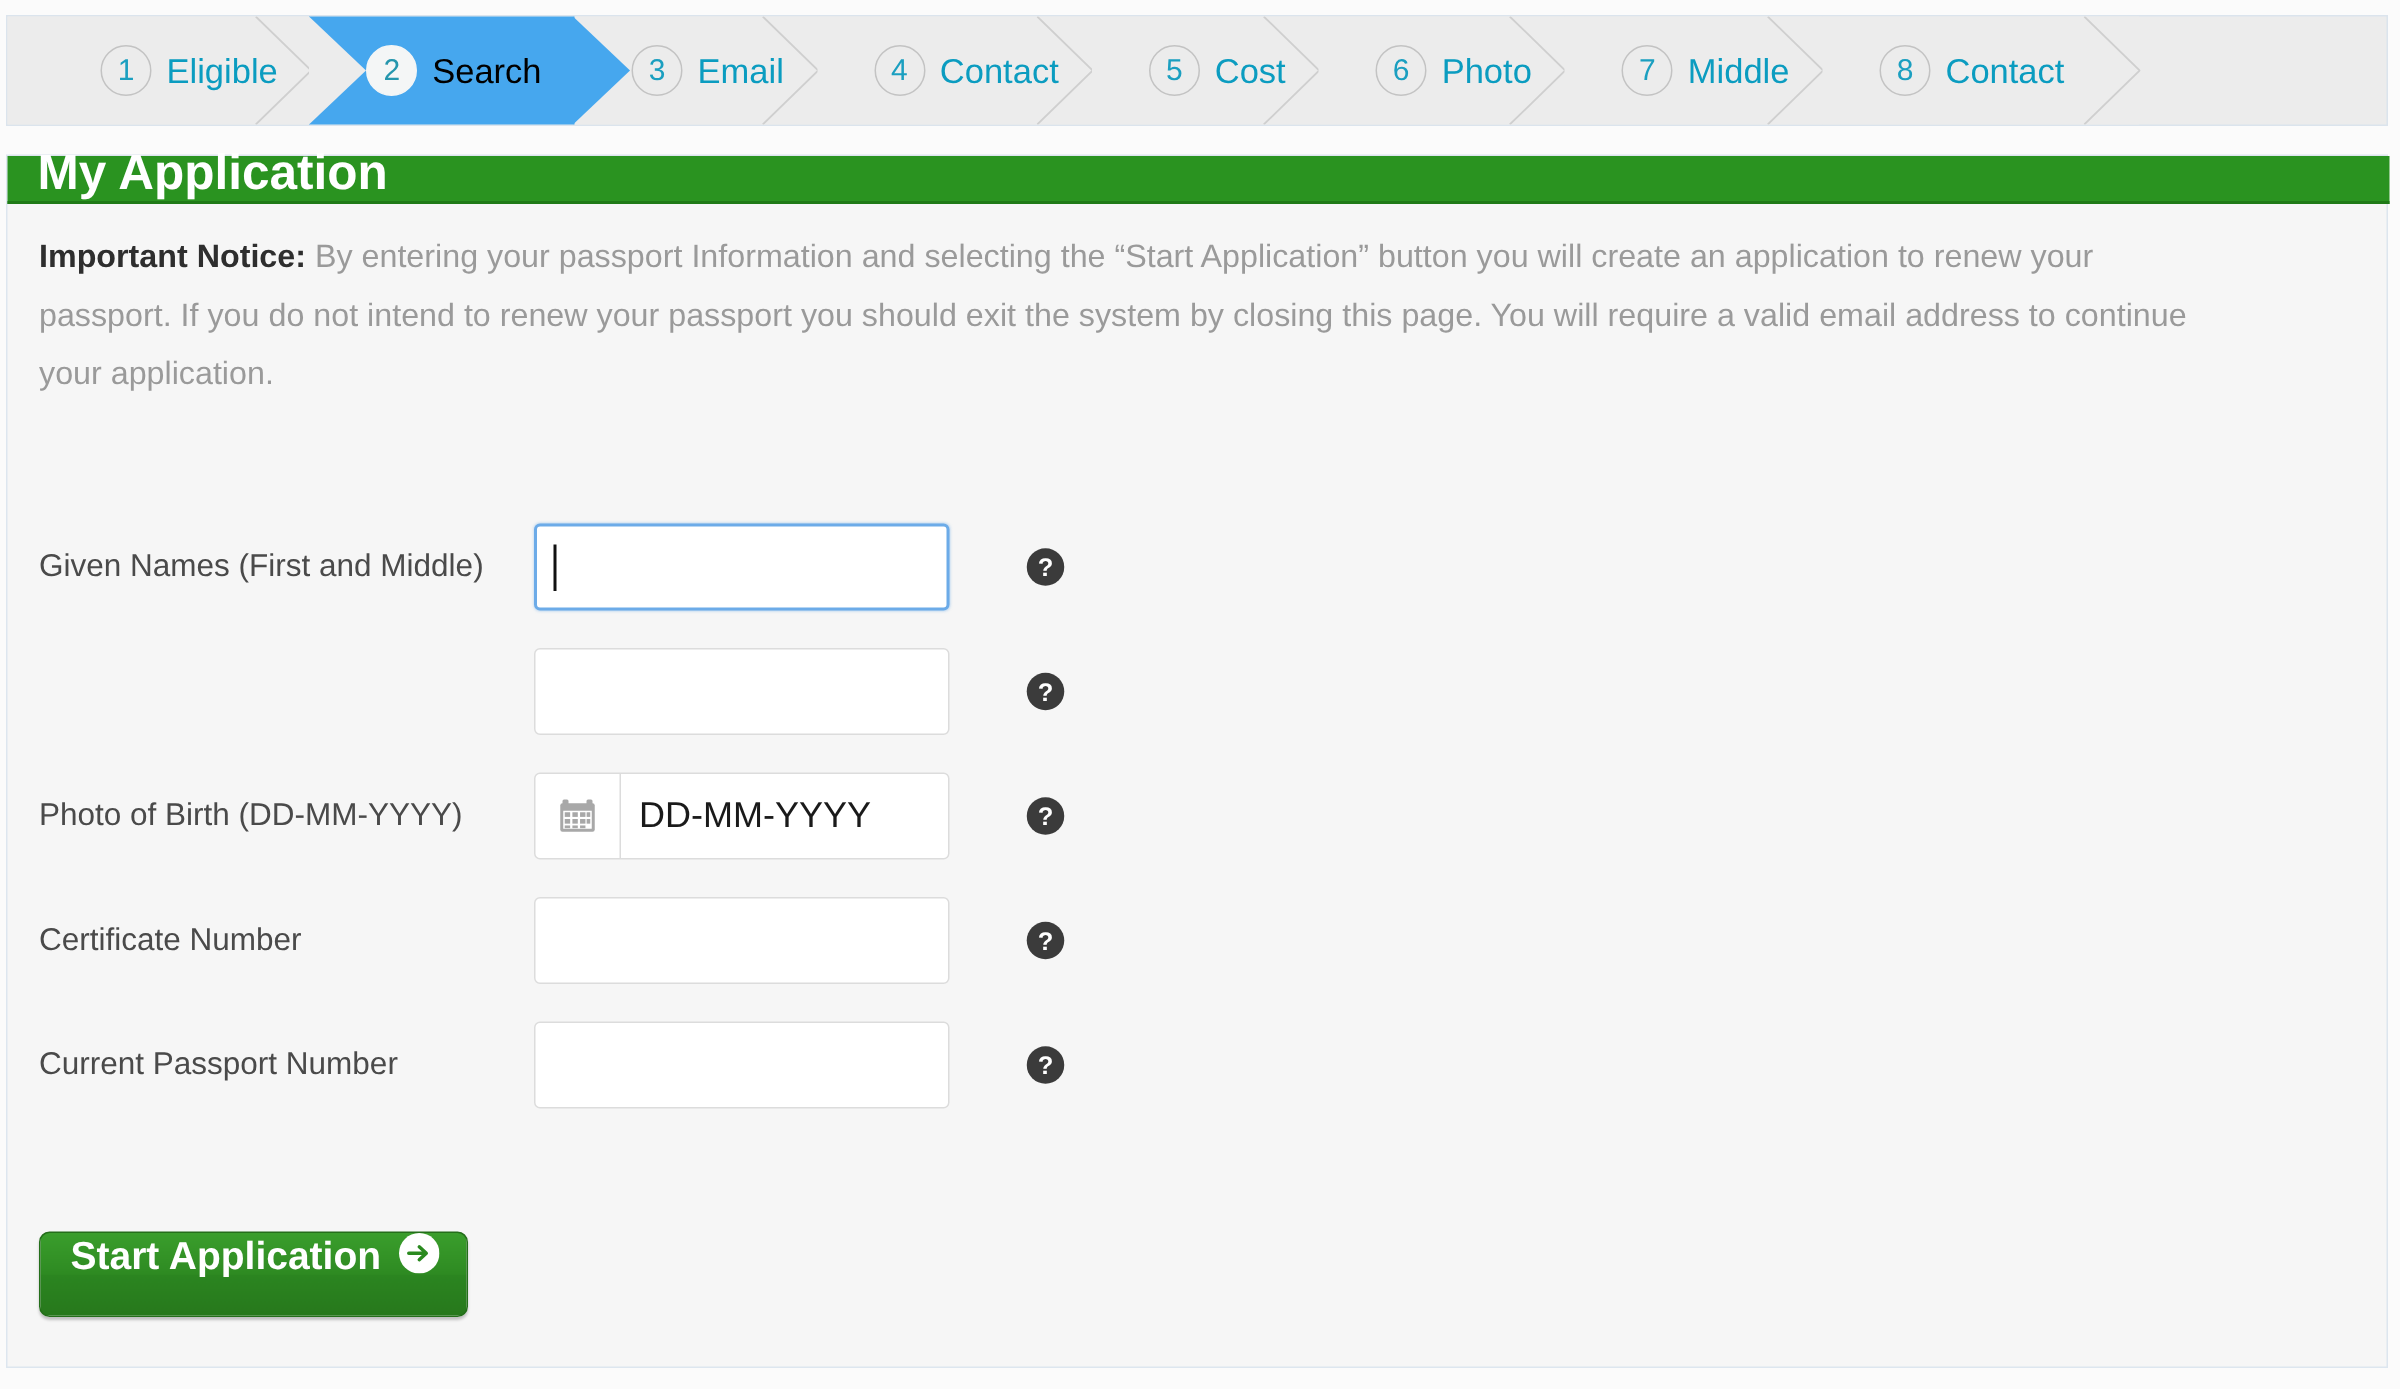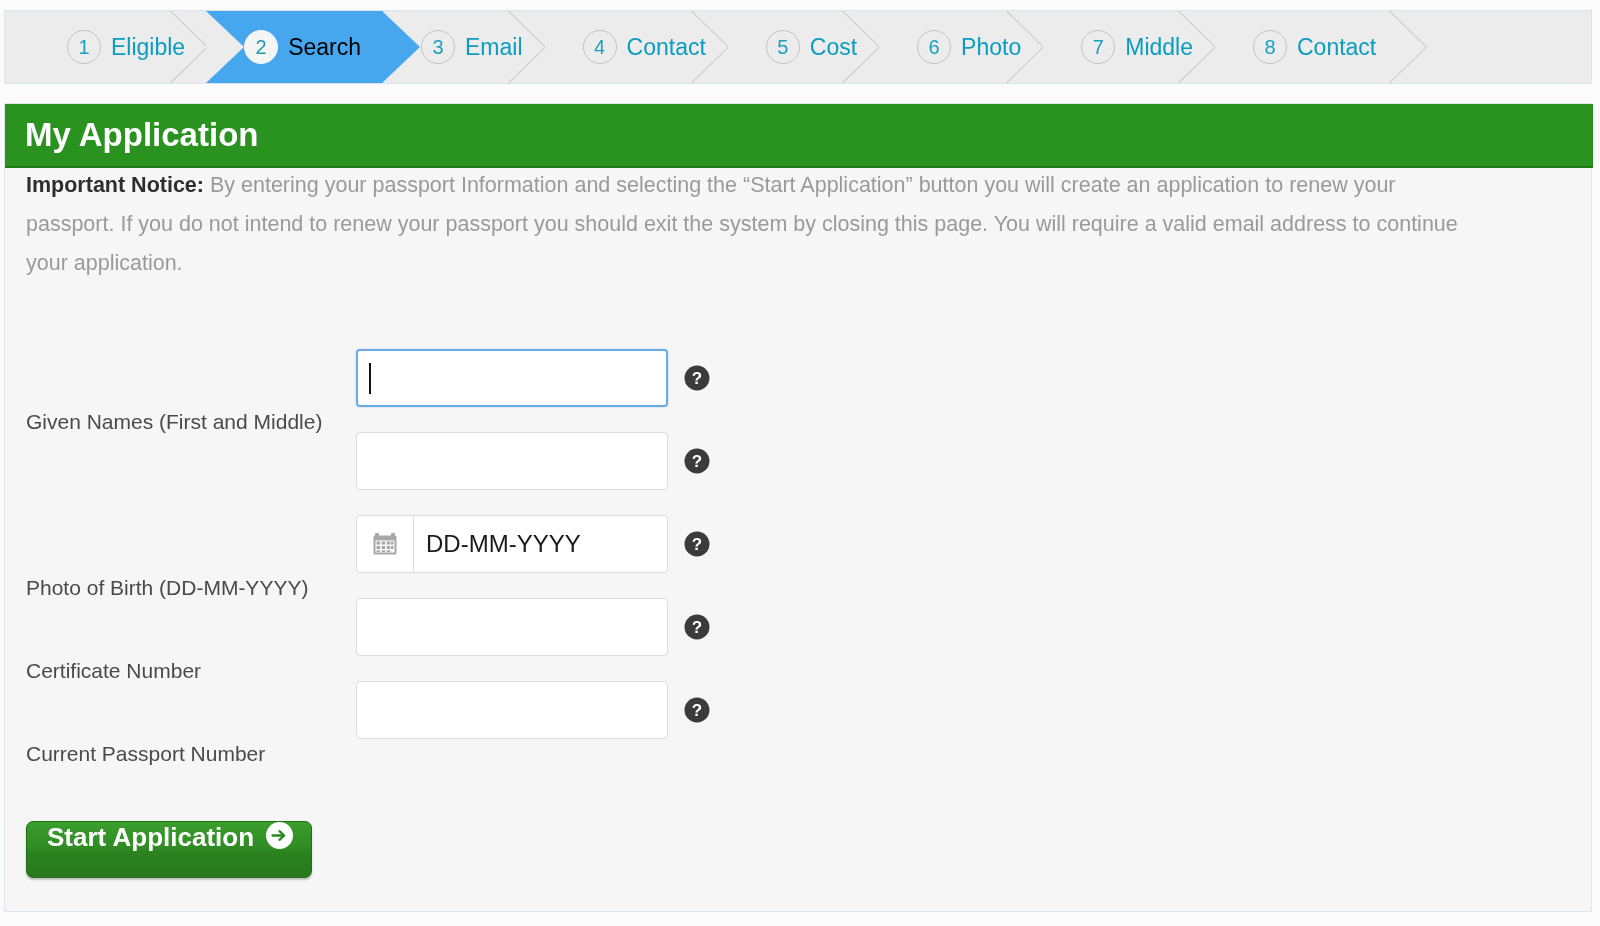--- a/index.html
+++ b/index.html
@@ -118,39 +118,39 @@
     height: 809px;
     background: #f6f6f6;
     border: 1px solid #dde6ef;
     box-sizing: border-box;
   }
   .app-header {
     position: absolute;
     left: 0;
     top: 0;
     width: 1588px;
-    height: 64px;
+    height: 32px;
     background: #2a9320;
     border-bottom: 2px solid #1f7a17;
     box-sizing: border-box;
     display: flex;
-    align-items: center;
+    align-items: flex-end;
   }
   .app-header-title {
     color: #ffffff;
     font-size: 33px;
     font-weight: bold;
     padding-left: 20px;
     letter-spacing: 0px;
   }
 
   .notice {
     position: absolute;
     left: 21px;
-    top: 62px;
+    top: 48px;
     width: 1450px;
     font-size: 21.5px;
     line-height: 39px;
     color: #9a9a9a;
   }
   .notice b {
     color: #2e2e2e;
     font-weight: bold;
   }
 
@@ -171,21 +171,21 @@
     top: 0;
     width: 330px;
     color: #4a4a4a;
     font-size: 21px;
     line-height: 28px;
   }
   .field-wrap {
     position: absolute;
     left: 330px;
     top: 0;
-    width: 312px;
+    width: 277px;
     height: 58px;
     background: #ffffff;
     border: 1px solid #dcdcdc;
     border-radius: 4px;
     box-sizing: border-box;
     display: flex;
     align-items: stretch;
   }
   .field-wrap.focused {
     border: 2px solid #6cabe8;
@@ -224,21 +224,21 @@
   .help-icon {
     position: absolute;
     left: 658px;
     top: 16px;
     width: 26px;
     height: 26px;
   }
   .help-icon svg { display: block; }
 
   
-  .form-row .field-label { top: 15px; margin-top: 44px; }
+  .form-row .field-label { top: 15px; }
 
   
   .submit-btn {
     position: absolute;
     left: 21px;
     top: 717px;
     height: 57px;
     padding: 0 18px 0 20px;
     background: linear-gradient(to bottom, #3a9e2c 0%, #2e8a22 50%, #2b8520 51%, #27781c 100%);
     border: 1px solid #246e1a;

